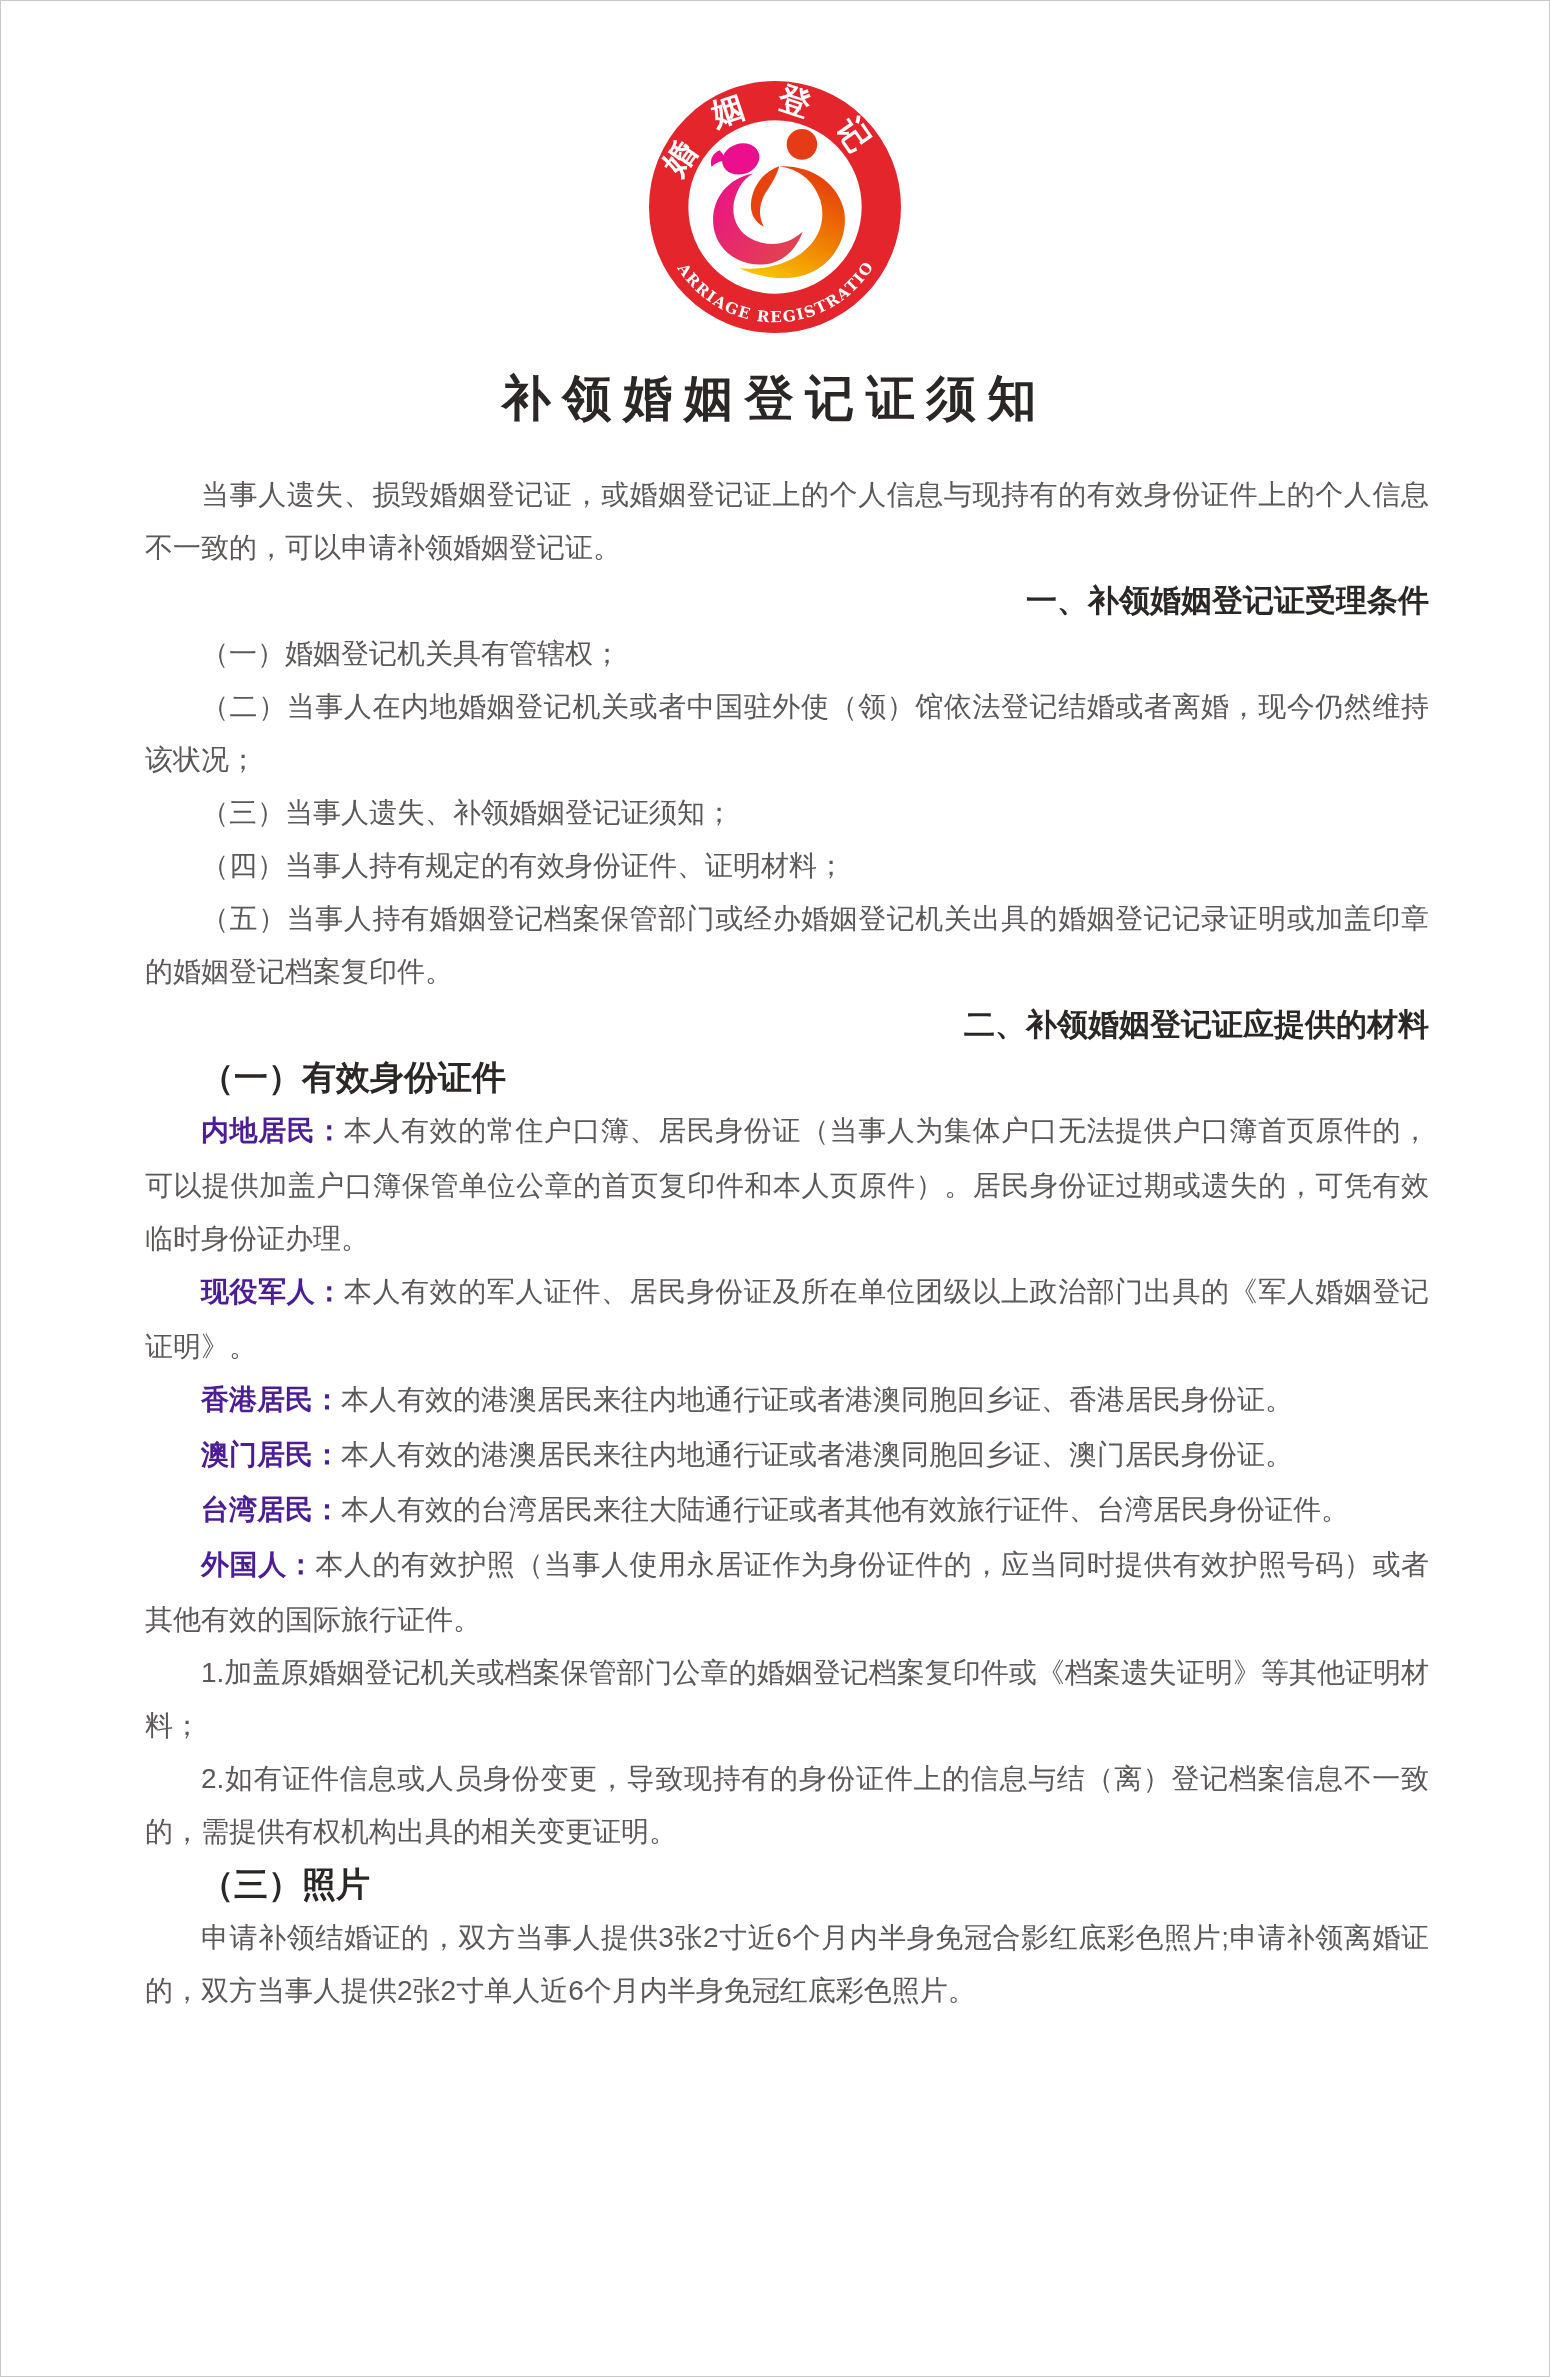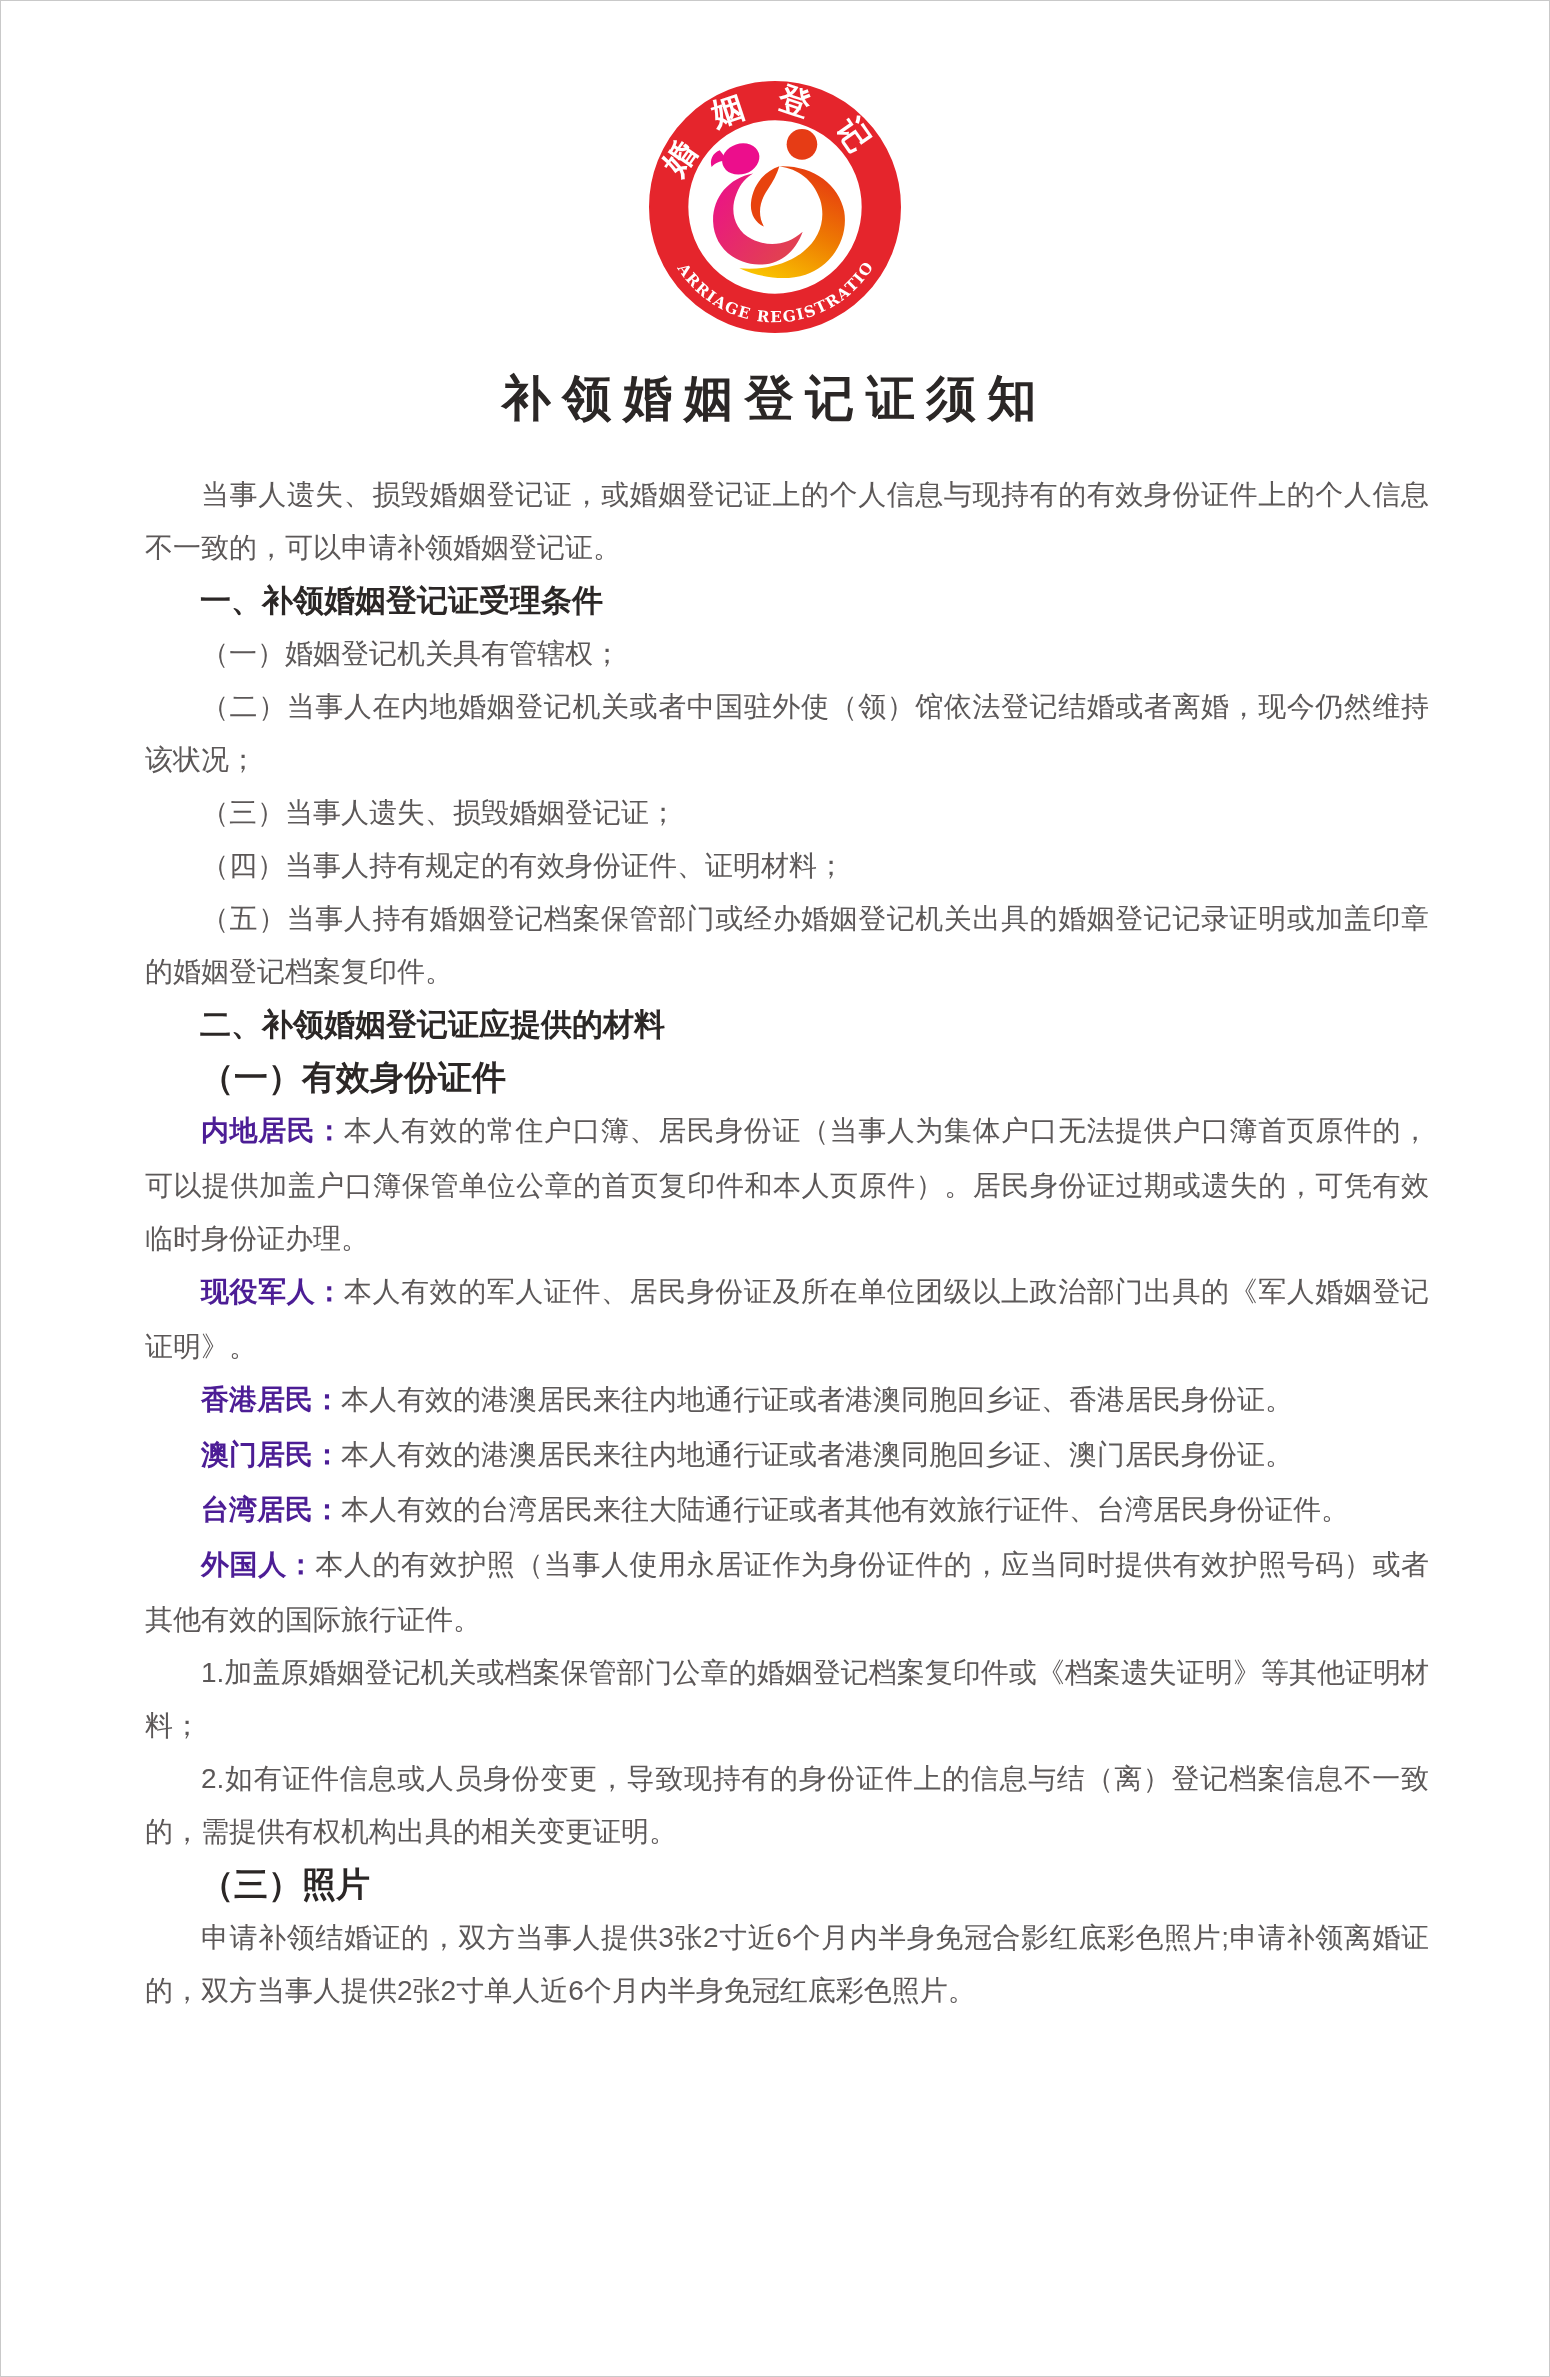--- a/index.html
+++ b/index.html
@@ -14,21 +14,21 @@
   .arc-cjk  { font-family:"DejaVu Serif", serif; font-size:44px; letter-spacing:40px; fill:#ffffff; font-weight:bold; }
   .arc-lat  { font-family:"DejaVu Serif", serif; font-size:21px; letter-spacing:2px; fill:#ffffff; font-weight:bold; }
   h1.title {
     margin:39px 0 0; text-align:center;
     font-size:49px; font-weight:900; letter-spacing:11.7px;
     color:#2b2726; line-height:1.1;
   }
   .content { margin:42px 120px 0 144px; }
   .content h2 {
     margin:0; font-size:31px; font-weight:bold; color:#2b2726;
-    line-height:53px; text-indent:55px;
+    line-height:53px; text-indent:55px;text-align:right;
   }
   .content h3 {
     margin:0; font-size:34px; font-weight:bold; color:#2b2726;
     line-height:53px; text-indent:55px;
   }
   .para {
     margin:0; font-size:28px; color:#5c5858;
     line-height:53px; text-indent:2em; text-align:justify;
     text-justify:inter-ideograph;
   }
@@ -101,21 +101,21 @@
 
   <h1 class="title">补领婚姻登记证须知</h1>
 
   <div class="content">
 
     <p class="para">当事人遗失、损毁婚姻登记证，或婚姻登记证上的个人信息与现持有的有效身份证件上的个人信息不一致的，可以申请补领婚姻登记证。</p>
 
     <h2>一、补领婚姻登记证受理条件</h2>
     <p class="para">（一）婚姻登记机关具有管辖权；</p>
     <p class="para">（二）当事人在内地婚姻登记机关或者中国驻外使（领）馆依法登记结婚或者离婚，现今仍然维持该状况；</p>
-    <p class="para">（三）当事人遗失、损毁婚姻登记证；</p>
+    <p class="para">（三）当事人遗失、补领婚姻登记证须知；</p>
     <p class="para">（四）当事人持有规定的有效身份证件、证明材料；</p>
     <p class="para">（五）当事人持有婚姻登记档案保管部门或经办婚姻登记机关出具的婚姻登记记录证明或加盖印章的婚姻登记档案复印件。</p>
 
     <h2>二、补领婚姻登记证应提供的材料</h2>
 
     <h3>（一）有效身份证件</h3>
     <p class="para"><span class="lbl">内地居民：</span><span>本人有效的常住户口簿、居民身份证（当事人为集体户口无法提供户口簿首页原件的，可以提供加盖户口簿保管单位公章的首页复印件和本人页原件）。居民身份证过期或遗失的，可凭有效临时身份证办理。</span></p>
     <p class="para"><span class="lbl">现役军人：</span><span>本人有效的军人证件、居民身份证及所在单位团级以上政治部门出具的《军人婚姻登记证明》。</span></p>
     <p class="para"><span class="lbl">香港居民：</span><span>本人有效的港澳居民来往内地通行证或者港澳同胞回乡证、香港居民身份证。</span></p>
     <p class="para"><span class="lbl">澳门居民：</span><span>本人有效的港澳居民来往内地通行证或者港澳同胞回乡证、澳门居民身份证。</span></p>

